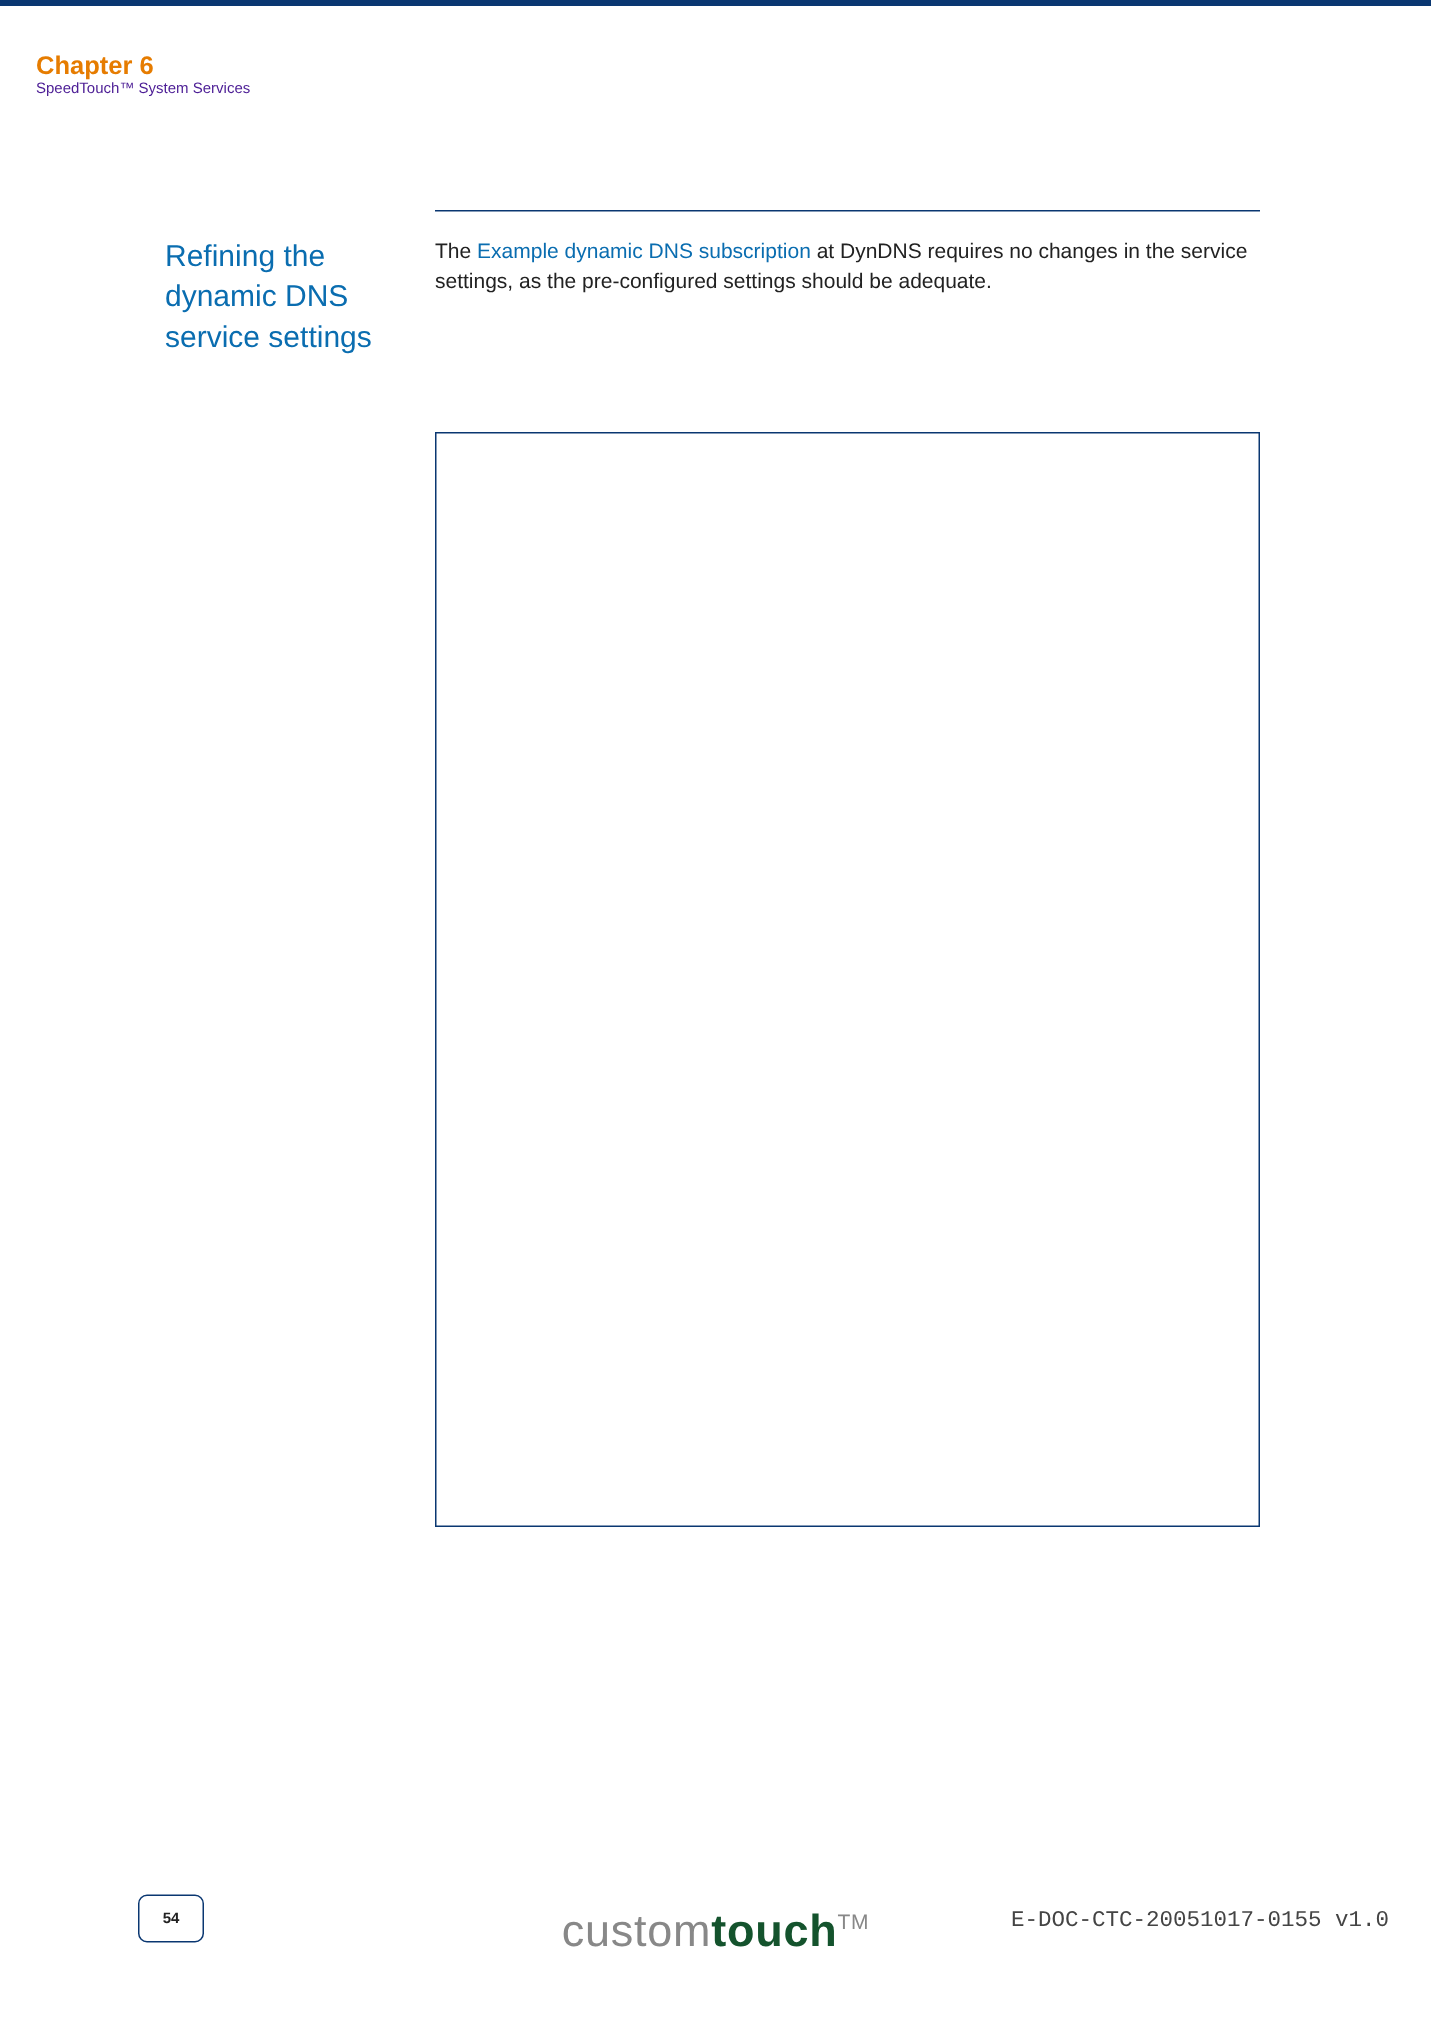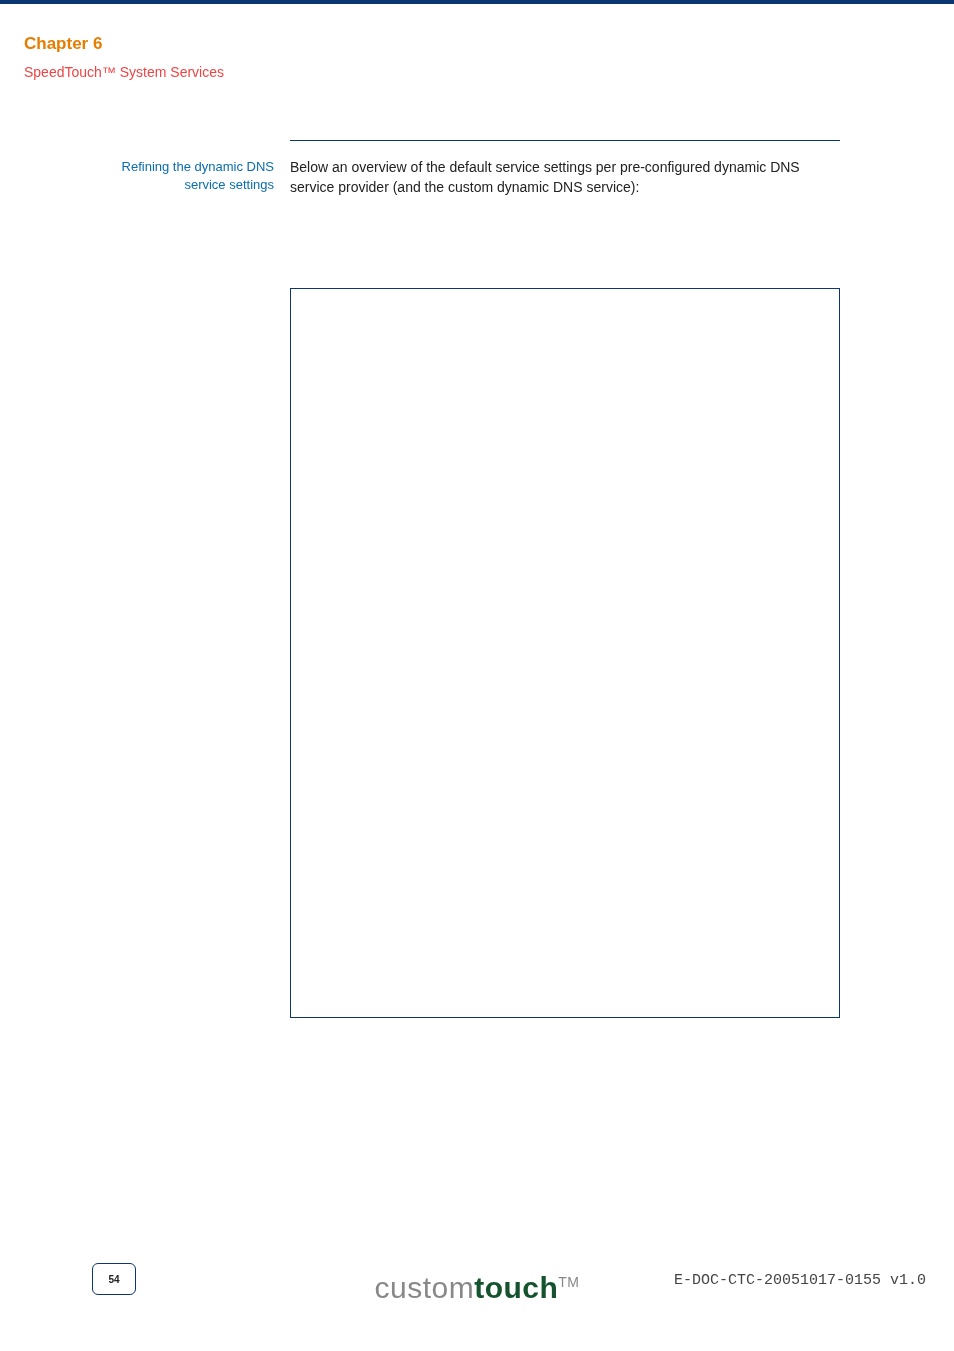--- a/index.html
+++ b/index.html
@@ -1,26 +1,26 @@
 <!DOCTYPE html>
 <html><head>
 <meta charset="utf-8">
 <style>
   * { margin: 0; padding: 0; box-sizing: border-box; }
   html, body { width: 954px; height: 1351px; font-family: Arial, Helvetica, sans-serif; background: #fff; color: #2a2a2a; }
   .page { position: relative; width: 954px; height: 1351px; }
   .topbar { position: absolute; left: 0; top: 0; width: 954px; height: 4px; background: #0a3771; }
   .chapter { position: absolute; left: 24px; top: 34px; font-size: 17px; font-weight: bold; color: #e67c00; }
-  .subtitle { position: absolute; left: 24px; top: 64px; font-size: 14px; color: #ef4444; }
+  .subtitle { position: absolute; left: 24px; top: 54px; font-size: 10px; color: #4c1d95; }
   .badge { position: absolute; right: 0; top: 3px; width: 360px; height: 88px; overflow: visible; }
   .badge svg { display: block; }
   .thomson-word { position: absolute; right: 24px; top: 46px; color: #fff; font-weight: bold; font-size: 17px; letter-spacing: 1px; }
   .thomson-icon { position: absolute; right: 62px; top: 20px; }
   .rule { position: absolute; left: 290px; top: 140px; width: 550px; height: 0; border-top: 1px solid #0a3771; }
-  .side-heading { position: absolute; left: 110px; top: 158px; width: 164px; text-align: right; font-size: 13px; line-height: 1.35; color: #0a6db0; }
+  .side-heading { position: absolute; left: 110px; top: 158px; width: 164px; font-size: 20px; line-height: 1.35; color: #0a6db0; }
   .body { position: absolute; left: 290px; top: 158px; width: 550px; font-size: 14px; line-height: 1.4; color: #222; }
   .body p { margin-bottom: 10px; }
   .link { color: #0a6db0; }
   .figure-box { position: absolute; left: 290px; top: 288px; width: 550px; height: 730px; border: 1px solid #0a3771; background: #fff; }
   .footer { position: absolute; left: 0; bottom: 0; width: 954px; height: 120px; }
   .pagebox { position: absolute; left: 92px; bottom: 56px; width: 44px; height: 32px; border: 1.5px solid #0a3771; border-radius: 6px; display: flex; align-items: center; justify-content: center; font-weight: bold; font-size: 10px; color: #222; }
   .brand { position: absolute; left: 0; right: 0; bottom: 46px; text-align: center; font-size: 30px; color: #888; letter-spacing: 0.5px; font-family: Arial, Helvetica, sans-serif; }
   .brand .thin { font-weight: 300; }
   .brand .bold { font-weight: 800; color: #14532d; }
   .brand .tm { font-size: 14px; vertical-align: super; color: #888; }
@@ -34,21 +34,23 @@
 
   <div class="chapter">Chapter 6</div>
   <div class="subtitle">SpeedTouch™ System Services</div>
 
 
   <div class="rule"></div>
 
   <div class="side-heading">Refining the dynamic DNS service settings</div>
 
   <div class="body">
-    <p>Below an overview of the default service settings per pre-configured dynamic DNS service provider (and the custom dynamic DNS service):</p>
+    <p>
+      <span>The </span><span class="link">Example dynamic DNS subscription</span><span> at DynDNS requires no changes in the service settings, as the pre-configured settings should be adequate.</span>
+    </p>
   </div>
 
   <div class="figure-box"></div>
 
   <div class="footer">
     <div class="pagebox">
       <span>54</span>
     </div>
     <div class="brand">
       <span class="thin">custom</span><span class="bold">touch</span><span class="tm">TM</span>

